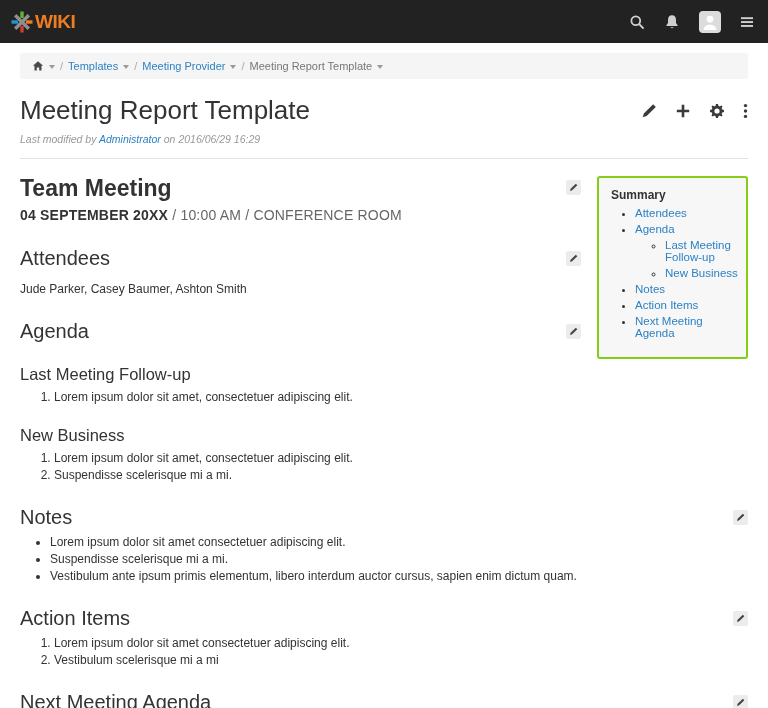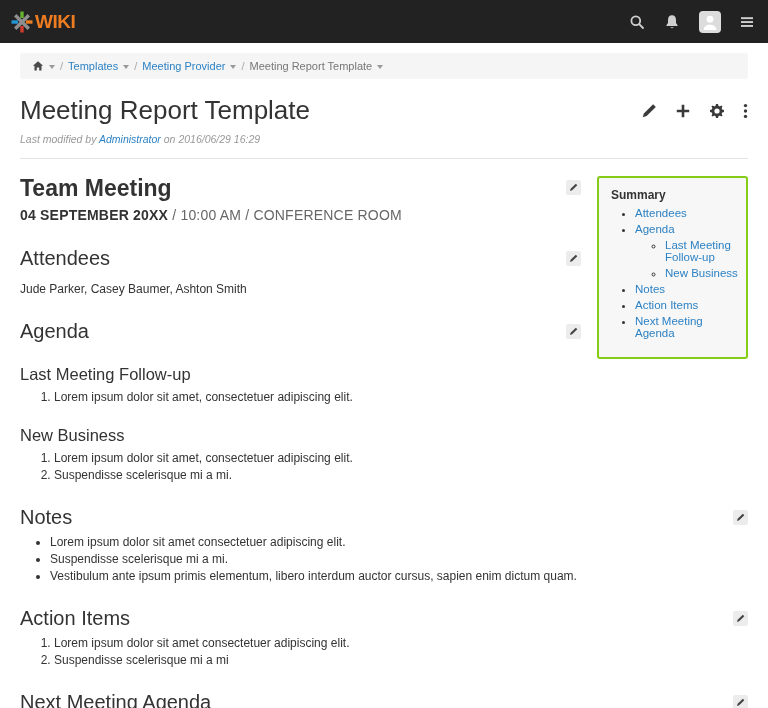--- a/index.html
+++ b/index.html
@@ -251,21 +251,21 @@
   <div class="sec-head mt-a">
     <h2 class="h-std">Action Items</h2>
     <span class="edit-chip">
       <svg width="9" height="9" viewBox="0 0 16 16">
           <path d="M12.1 1.2 14.8 3.9 5.6 13.1 1.7 14.3 2.9 10.4Z" fill="#444"></path>
         </svg>
     </span>
   </div>
   <ol class="num">
     <li>Lorem ipsum dolor sit amet consectetuer adipiscing elit.</li>
-    <li>Suspendisse scelerisque mi a mi</li>
+    <li>Vestibulum scelerisque mi a mi</li>
   </ol>
 
   <div class="sec-head mt-a">
     <h2 class="h-std">Next Meeting Agenda</h2>
     <span class="edit-chip">
       <svg width="9" height="9" viewBox="0 0 16 16">
           <path d="M12.1 1.2 14.8 3.9 5.6 13.1 1.7 14.3 2.9 10.4Z" fill="#444"></path>
         </svg>
     </span>
   </div>

